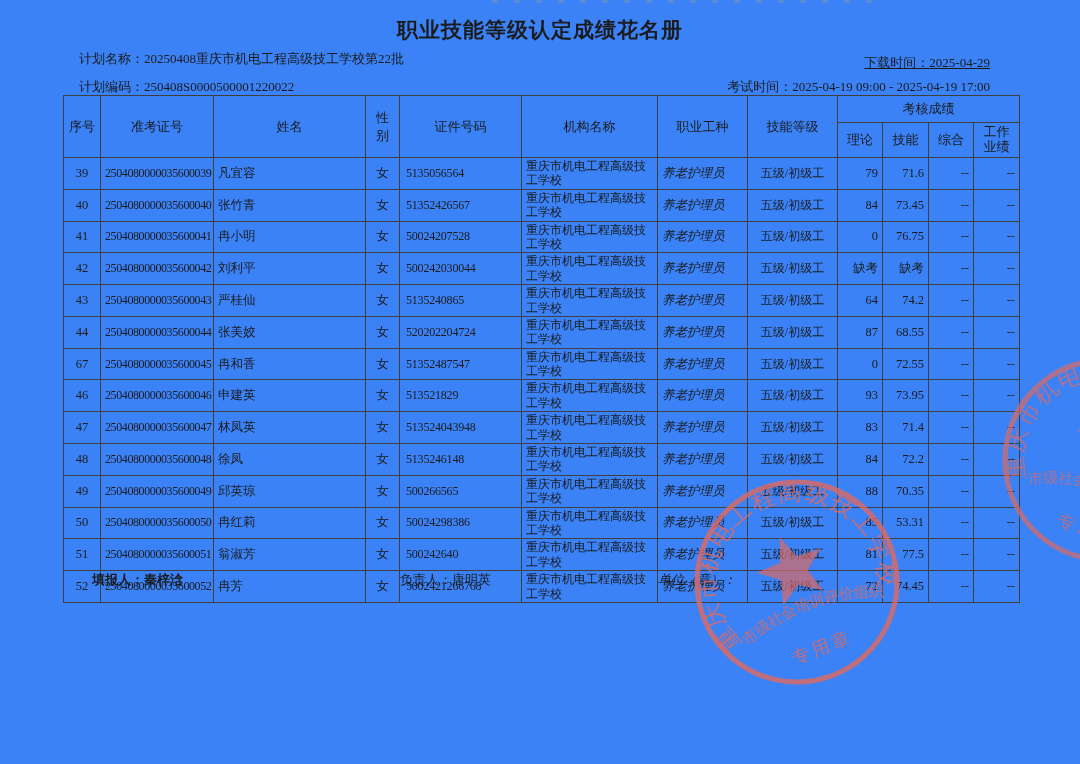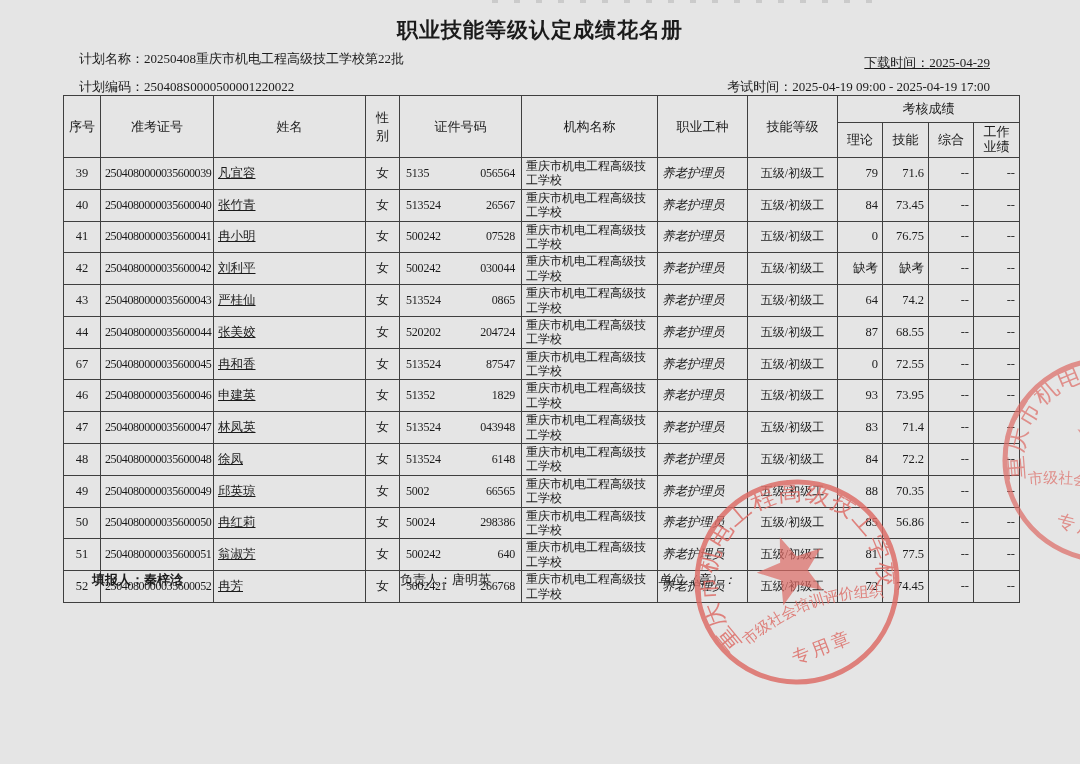--- a/index.html
+++ b/index.html
@@ -1,17 +1,17 @@
 <!DOCTYPE html>
 <html style="--stamp-color: #dd6a64;"><head>
 <meta charset="utf-8">
 <style>
   html,body{margin:0;padding:0;}
   body{width:1080px;height:764px;background:#ffffff;font-family:"Liberation Serif","DejaVu Serif",serif;color:#1b1b1b;}
-  .page{position:relative;width:1080px;height:764px;overflow:hidden;background:#e5e5e5;}
+  .page{position:relative;width:1080px;height:764px;overflow:hidden;background:#3b82f6;}
 
   
   .scan-artifact{position:absolute;top:0;left:492;height:3px;width:380px;left:492px;
     background:repeating-linear-gradient(90deg,#9a9a9a 0 6px,transparent 6px 22px);opacity:.35;}
 
   .doc-title{position:absolute;top:16px;left:0;width:1080px;text-align:center;
     font-size:21px;font-weight:bold;letter-spacing:1px;}
 
   .meta-line{position:absolute;left:75px;right:90px;font-size:13px;}
   .meta-1{top:50px;}
@@ -23,24 +23,24 @@
   table.roster{position:absolute;top:95px;left:63px;width:956px;border-collapse:collapse;
     table-layout:fixed;font-size:12.5px;color:#1b1b1b;}
   table.roster th,table.roster td{border:1px solid #3f3f3f;padding:1px 4px;overflow:hidden;}
   table.roster th{font-weight:normal;text-align:center;font-size:13px;}
   thead tr.h1 th{height:24px;}
   thead tr.h2 th{height:32px;line-height:1.15;}
   tbody tr{height:29px;}
 
   .c-idx{text-align:center;}
   .c-ticket{letter-spacing:-0.4px;font-size:12px;padding-left:3px;}
-  .c-name{padding-left:5px;text-decoration:underline;}
+  .c-name{padding-left:5px;}
   .c-gender{text-align:center;}
   .c-id{font-size:12px;letter-spacing:-0.2px;}
-  .id-wrap{display:flex;justify-content:space-between;padding:0 2px;}
+  .id-wrap{display:flex;padding:0 2px;}
   .c-inst{font-size:12px;line-height:1.2;padding:1px 4px;}
   .c-occ{padding-left:6px;font-style:italic;}
   .c-lvl{padding-left:7px;font-size:12px;text-align:center;}
   .c-score{text-align:right;padding-right:5px;}
   .c-dash{text-align:right;padding-right:5px;color:#2a2a2a;}
 
   .footer-row{position:absolute;top:571px;left:0;width:1080px;font-size:13px;}
   .footer-filler{position:absolute;left:92px;white-space:nowrap;font-weight:bold;}
   .footer-manager{position:absolute;left:400px;white-space:nowrap;}
   .footer-unit{position:absolute;left:658px;white-space:nowrap;font-style:italic;}
@@ -334,21 +334,21 @@
       <td class="c-id">
         <div class="id-wrap">
               <span>50024</span>
               <span>298386</span>
             </div>
       </td>
       <td class="c-inst">重庆市机电工程高级技工学校</td>
       <td class="c-occ">养老护理员</td>
       <td class="c-lvl">五级/初级工</td>
       <td class="c-score">85</td>
-      <td class="c-score">56.86</td>
+      <td class="c-score">53.31</td>
       <td class="c-dash">--</td>
       <td class="c-dash">--</td>
     </tr>
 
     <tr>
       <td class="c-idx">51</td>
       <td class="c-ticket">2504080000035600051</td>
       <td class="c-name">翁淑芳</td>
       <td class="c-gender">女</td>
       <td class="c-id">

